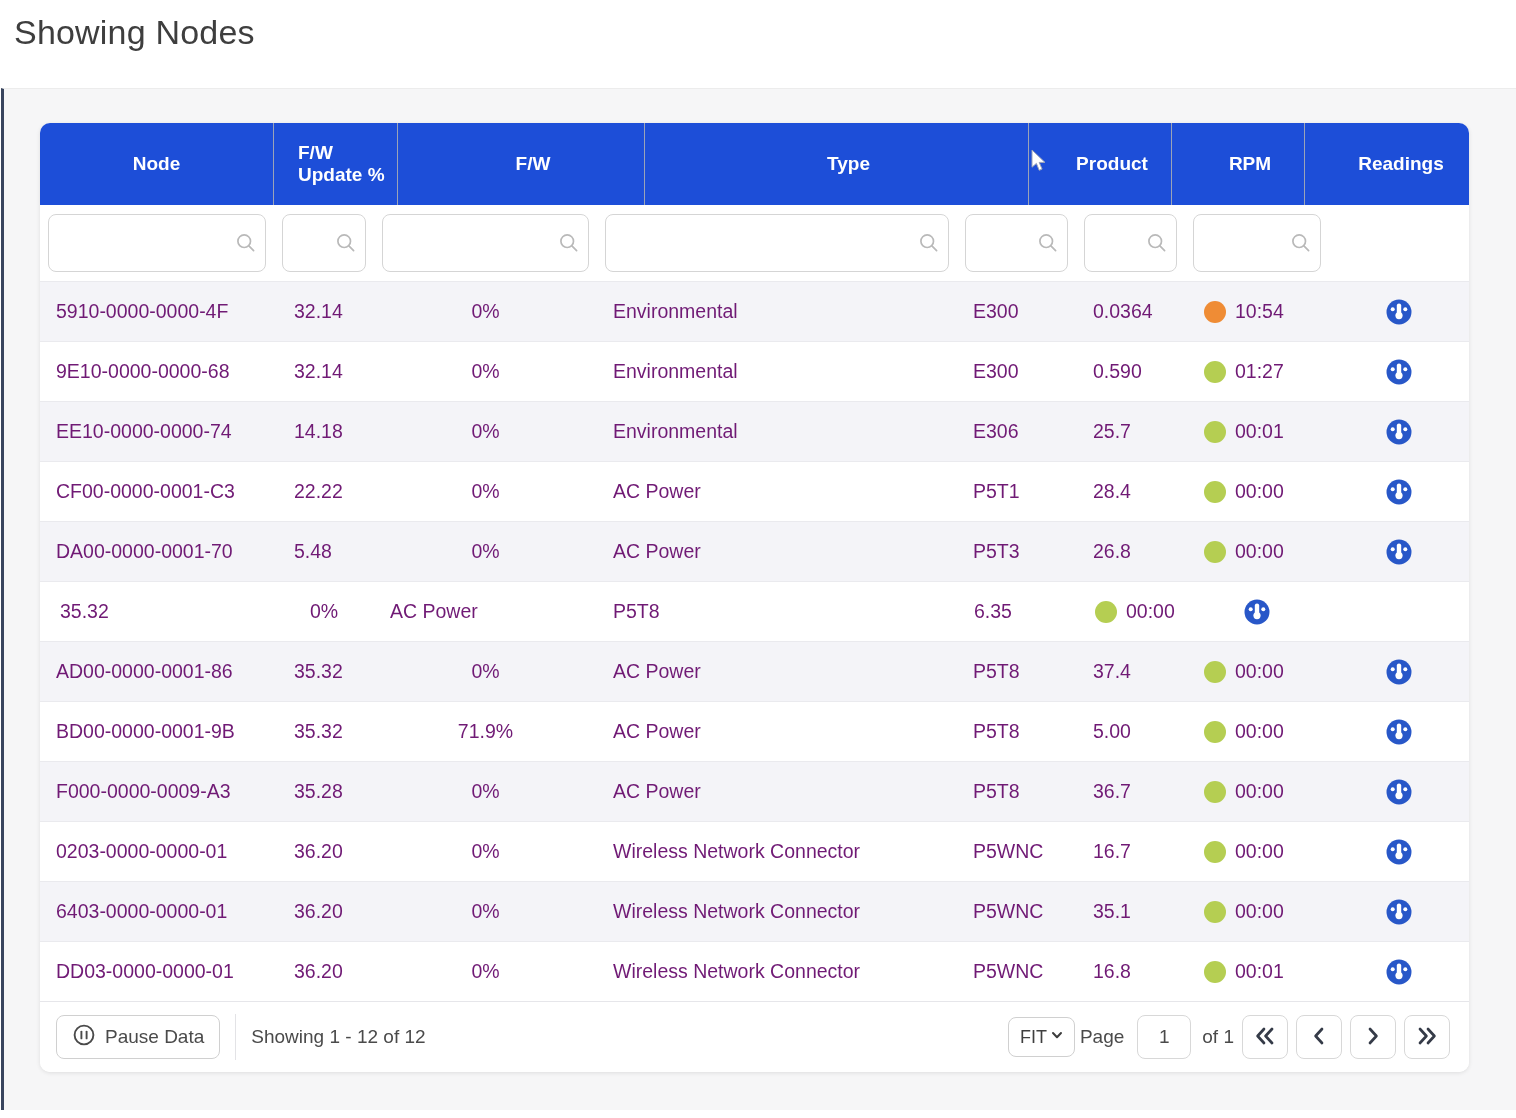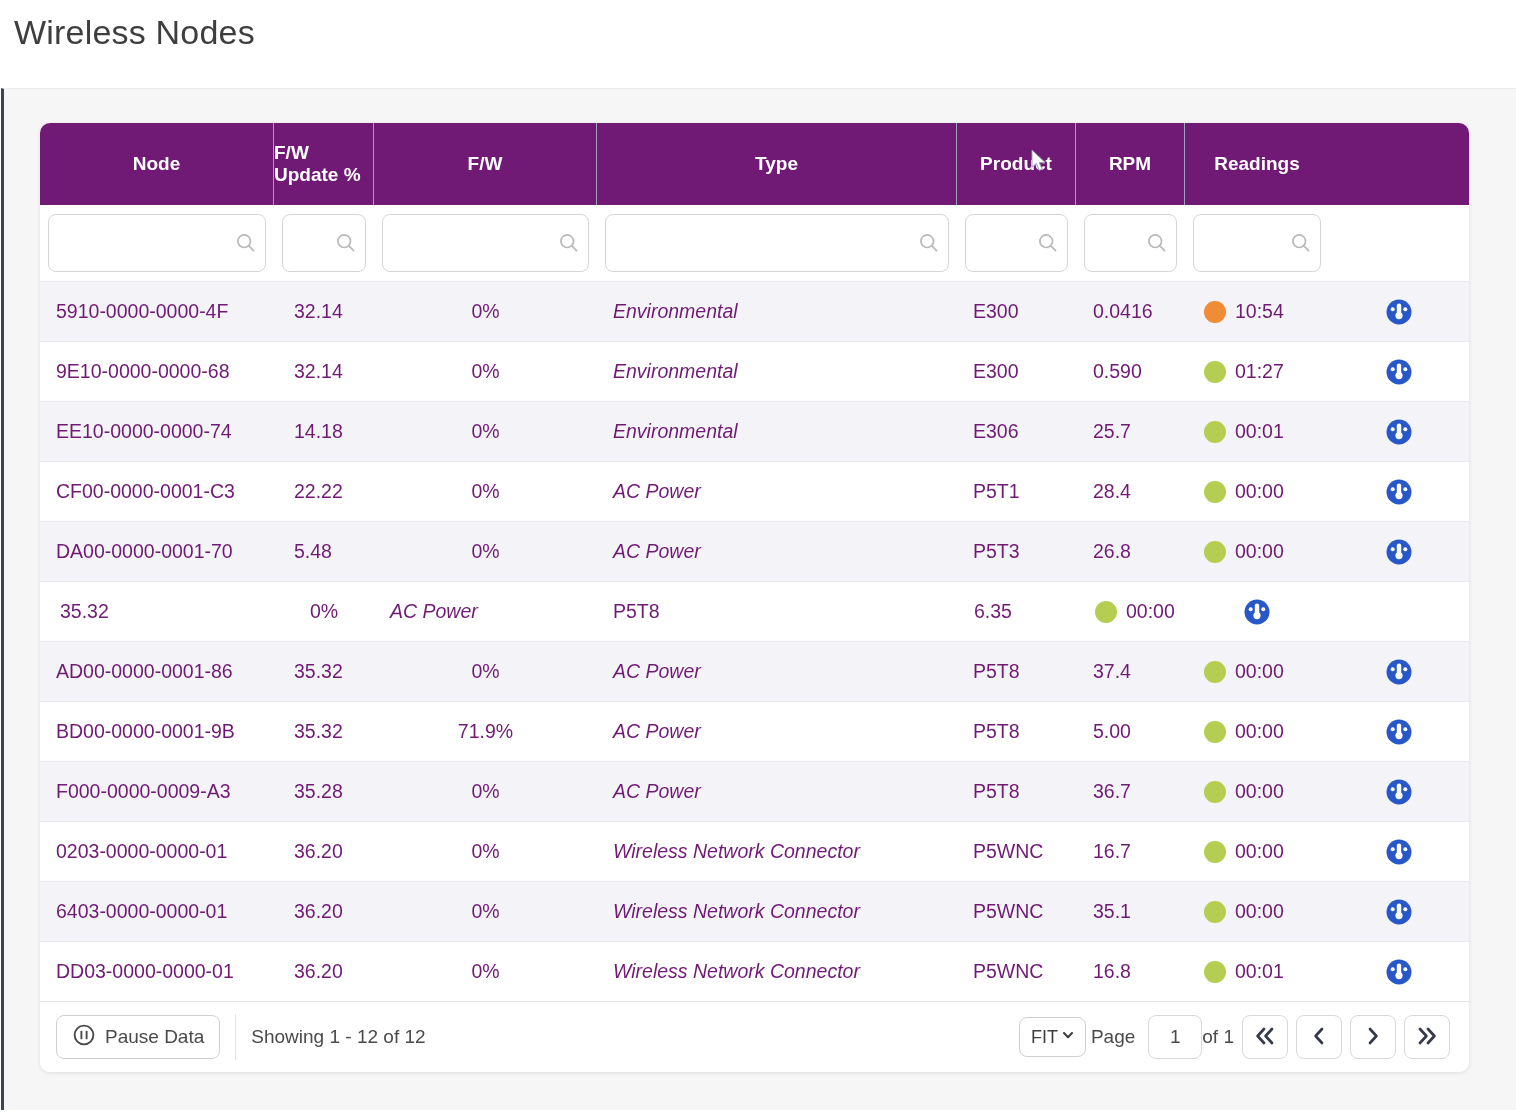--- a/index.html
+++ b/index.html
@@ -29,21 +29,21 @@
     overflow: hidden;
     box-shadow: 0 1px 4px rgba(0,0,0,0.10);
   }
 
   .grid-row {
     display: grid;
     grid-template-columns: 234px 100px 223px 360px 119px 109px 144px 140px;
   }
 
   
-  .thead { background: #701a75; height: 82px; }
+  .thead { background: #1d4ed8; height: 82px; gap: 24px; }
   .th {
     color: #fff; font-size: 19px; font-weight: 700;
     display: flex; align-items: center; justify-content: center;
     border-right: 1px solid #9aa3b8;
     position: relative;
   }
   .th:last-child { border-right: none; }
 
   
   .filter-row { height: 76px; background: #fff; }
@@ -56,21 +56,21 @@
   }
   .search-icon { position: absolute; right: 17px; top: 50%; transform: translateY(-50%); pointer-events: none; line-height: 0; }
 
   
   .row { height: 60px; border-top: 1px solid #eaeaee; font-size: 19.5px; color: #701a75; background: #fff; }
   .row.alt { background: #f4f4f8; }
   .cell { display: flex; align-items: center; overflow: hidden; white-space: nowrap; }
   .cell.c-node { padding-left: 16px; }
   .cell.c-fw { padding-left: 20px; }
   .cell.c-fwu { justify-content: center; }
-  .cell.c-type { padding-left: 16px; font-style: italic; }
+  .cell.c-type { padding-left: 16px; }
   .cell.c-product { padding-left: 16px; }
   .cell.c-rpm { padding-left: 17px; }
   .cell.c-age { padding-left: 19px; gap: 9px; }
   .cell.c-readings { justify-content: center; }
   .age-dot { width: 22px; height: 22px; border-radius: 50%; flex: 0 0 auto; }
   .gauge-btn { border: none; background: transparent; cursor: pointer; line-height: 0; padding: 0; }
 
   
   .tfoot {
     height: 71px; border-top: 1px solid #e6e6ea;
@@ -92,36 +92,36 @@
     height: 40px; padding: 0 9px 0 11px;
     border: 1px solid #d0d0d0; border-radius: 8px;
     background: #fff; font-size: 18px; color: #3f3f3f; cursor: pointer;
   }
   .page-label { margin-left: 5px; }
   .page-input {
     width: 54px; height: 44px; margin-left: 13px;
     border: 1px solid #d8d8d8; border-radius: 8px;
     text-align: center; font-size: 19px; color: #4a4a4a; outline: none;
   }
-  .of-label { margin-left: 0; }
+  .of-label { margin-left: 11px; }
   .nav-btn {
     width: 46px; height: 44px; margin-left: 8px;
     border: 1px solid #d8d8d8; border-radius: 8px;
     background: #fff; display: flex; align-items: center; justify-content: center;
     cursor: pointer;
   }
   .nav-btn:first-of-type { margin-left: 18px; }
 
   .mouse-cursor { position: absolute; left: 1030px; top: 149px; z-index: 20; pointer-events: none; }
 </style>
 </head>
 <body>
 
 <div class="titlebar">
-  <h1>Wireless Nodes</h1>
+  <h1>Showing Nodes</h1>
 </div>
 
 <div class="panel">
   <div class="card">
 
     <div class="thead grid-row">
         <div class="th">Node</div>
         <div class="th">F/W Update %</div>
         <div class="th">F/W</div>
         <div class="th">Type</div>
@@ -162,21 +162,21 @@
         <div class="filter-cell"></div>
       </div>
 
     <div>
         <div class="row grid-row alt">
     <div class="cell c-node">5910-0000-0000-4F</div>
     <div class="cell c-fw">32.14</div>
     <div class="cell c-fwu">0%</div>
     <div class="cell c-type">Environmental</div>
     <div class="cell c-product">E300</div>
-    <div class="cell c-rpm">0.0416</div>
+    <div class="cell c-rpm">0.0364</div>
     <div class="cell c-age">
       <span class="age-dot" style="background: rgb(239, 140, 53);"></span>
       <span>10:54</span>
     </div>
     <div class="cell c-readings">
       <button class="gauge-btn">
         <svg width="30" height="30" viewBox="0 0 30 30">
           <circle cx="15" cy="15" r="12.5" class="gauge-bg" fill="#2857c8"></circle>
           <circle cx="8.7" cy="12.2" r="2" fill="#fff"></circle>
           <circle cx="21.3" cy="12.2" r="2" fill="#fff"></circle>

